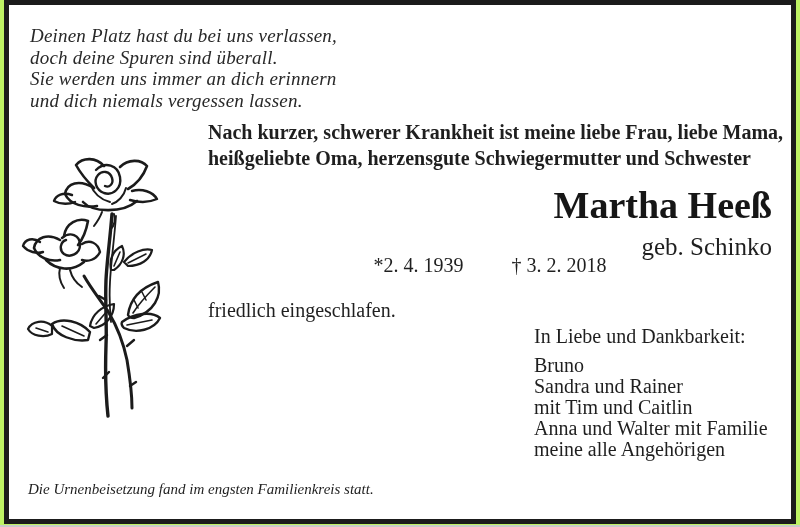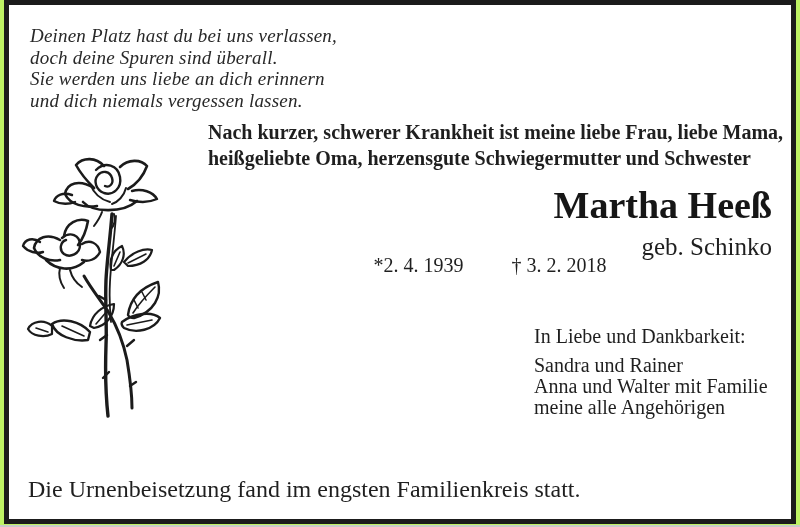--- a/index.html
+++ b/index.html
@@ -29,36 +29,36 @@
   .center-col{left:208px;width:564px;text-align:right;}
   .name{top:184px;font-weight:bold;font-size:38px;line-height:43px;color:#161616;}
   .birthname{top:235px;font-size:25px;line-height:24px;}
   .dates{
     top:253px;font-size:20px;line-height:25px;
     display:flex;justify-content:center;gap:48px;
   }
   .closing{left:208px;top:298px;font-size:20px;line-height:25px;white-space:nowrap;}
   .mourning-heading{left:534px;top:324px;font-size:20px;line-height:25px;white-space:nowrap;}
   .mourning-names{left:534px;top:355px;font-size:20px;line-height:21px;white-space:nowrap;}
-  .footer-line{left:28px;top:477px;font-size:24px;line-height:25px;white-space:nowrap;}
+  .footer-line{left:28px;top:477px;font-size:15px;line-height:25px;white-space:nowrap;font-style:italic;}
   .roses{left:10px;top:150px;width:190px;height:300px;}
   .roses path{fill:none;stroke:#1b1b1b;stroke-linecap:round;stroke-linejoin:round;}
 </style>
 </head>
 <body>
 
 <div class="page">
   <div class="edge-right"></div>
   <div class="edge-bottom"></div>
   <div class="frame"></div>
 
   <div class="abs poem">
     <div>Deinen Platz hast du bei uns verlassen,</div>
     <div>doch deine Spuren sind überall.</div>
-    <div>Sie werden uns liebe an dich erinnern</div>
+    <div>Sie werden uns immer an dich erinnern</div>
     <div>und dich niemals vergessen lassen.</div>
   </div>
 
   <svg class="abs roses" viewBox="0 0 190 300" aria-hidden="true">
 
     <path stroke-width="2.4" d="M86,20 C95,11 108,15 110,27 C112,38 103,46 94,43 C86,40 83,31 88,25 C92,20 100,21 102,28 C104,34 99,38 95,36"></path>
 
     <path stroke-width="2.6" d="M94,16 C86,7 73,7 66,15 C72,26 79,33 84,38"></path>
     <path stroke-width="2.6" d="M84,38 C69,29 57,33 55,44 C60,55 75,58 87,56"></path>
     <path stroke-width="2.4" d="M62,45 C53,42 46,45 44,51 C51,55 60,54 65,52"></path>
@@ -117,22 +117,25 @@
     <div>heißgeliebte Oma, herzensgute Schwiegermutter und Schwester</div>
   </div>
 
   <div class="abs center-col name">Martha Heeß</div>
   <div class="abs center-col birthname">geb. Schinko</div>
   <div class="abs center-col dates">
     <span>*2. 4. 1939</span>
     <span>† 3. 2. 2018</span>
   </div>
 
+  <div class="abs closing">friedlich eingeschlafen.</div>
 
   <div class="abs mourning-heading">In Liebe und Dankbarkeit:</div>
   <div class="abs mourning-names">
+    <div>Bruno</div>
     <div>Sandra und Rainer</div>
+    <div>mit Tim und Caitlin</div>
     <div>Anna und Walter mit Familie</div>
     <div>meine alle Angehörigen</div>
   </div>
 
   <div class="abs footer-line">Die Urnenbeisetzung fand im engsten Familienkreis statt.</div>
 </div>
 
 </body></html>

